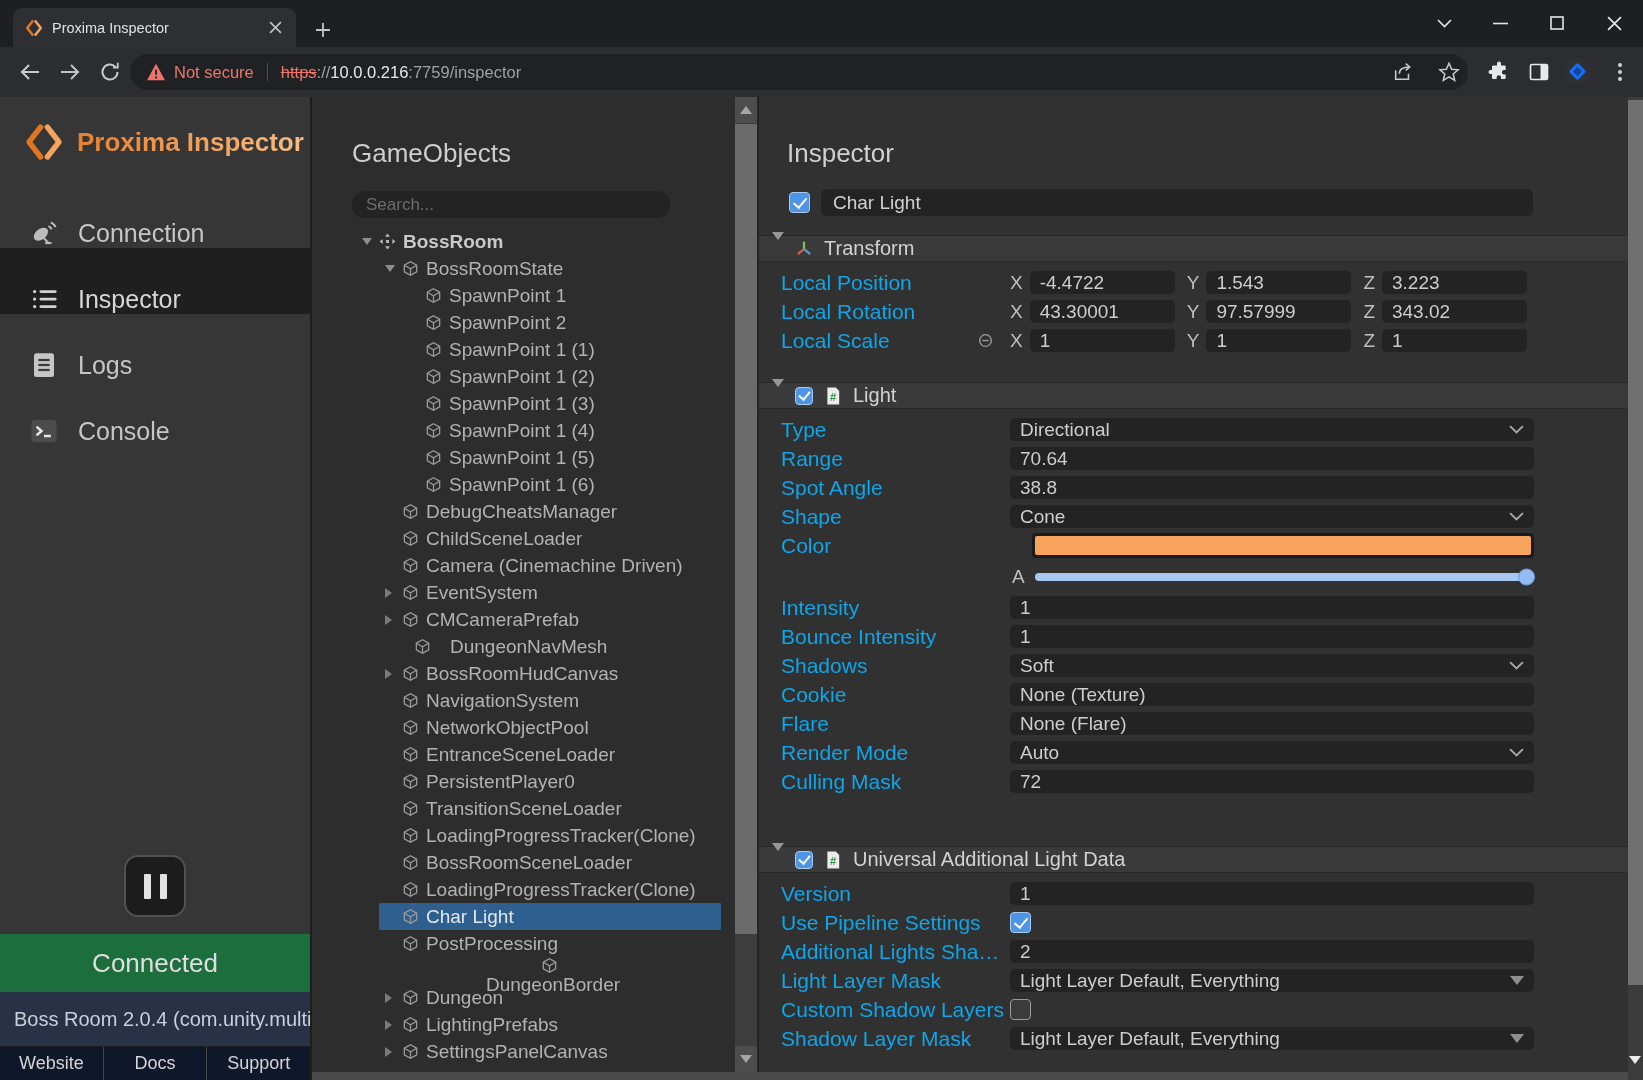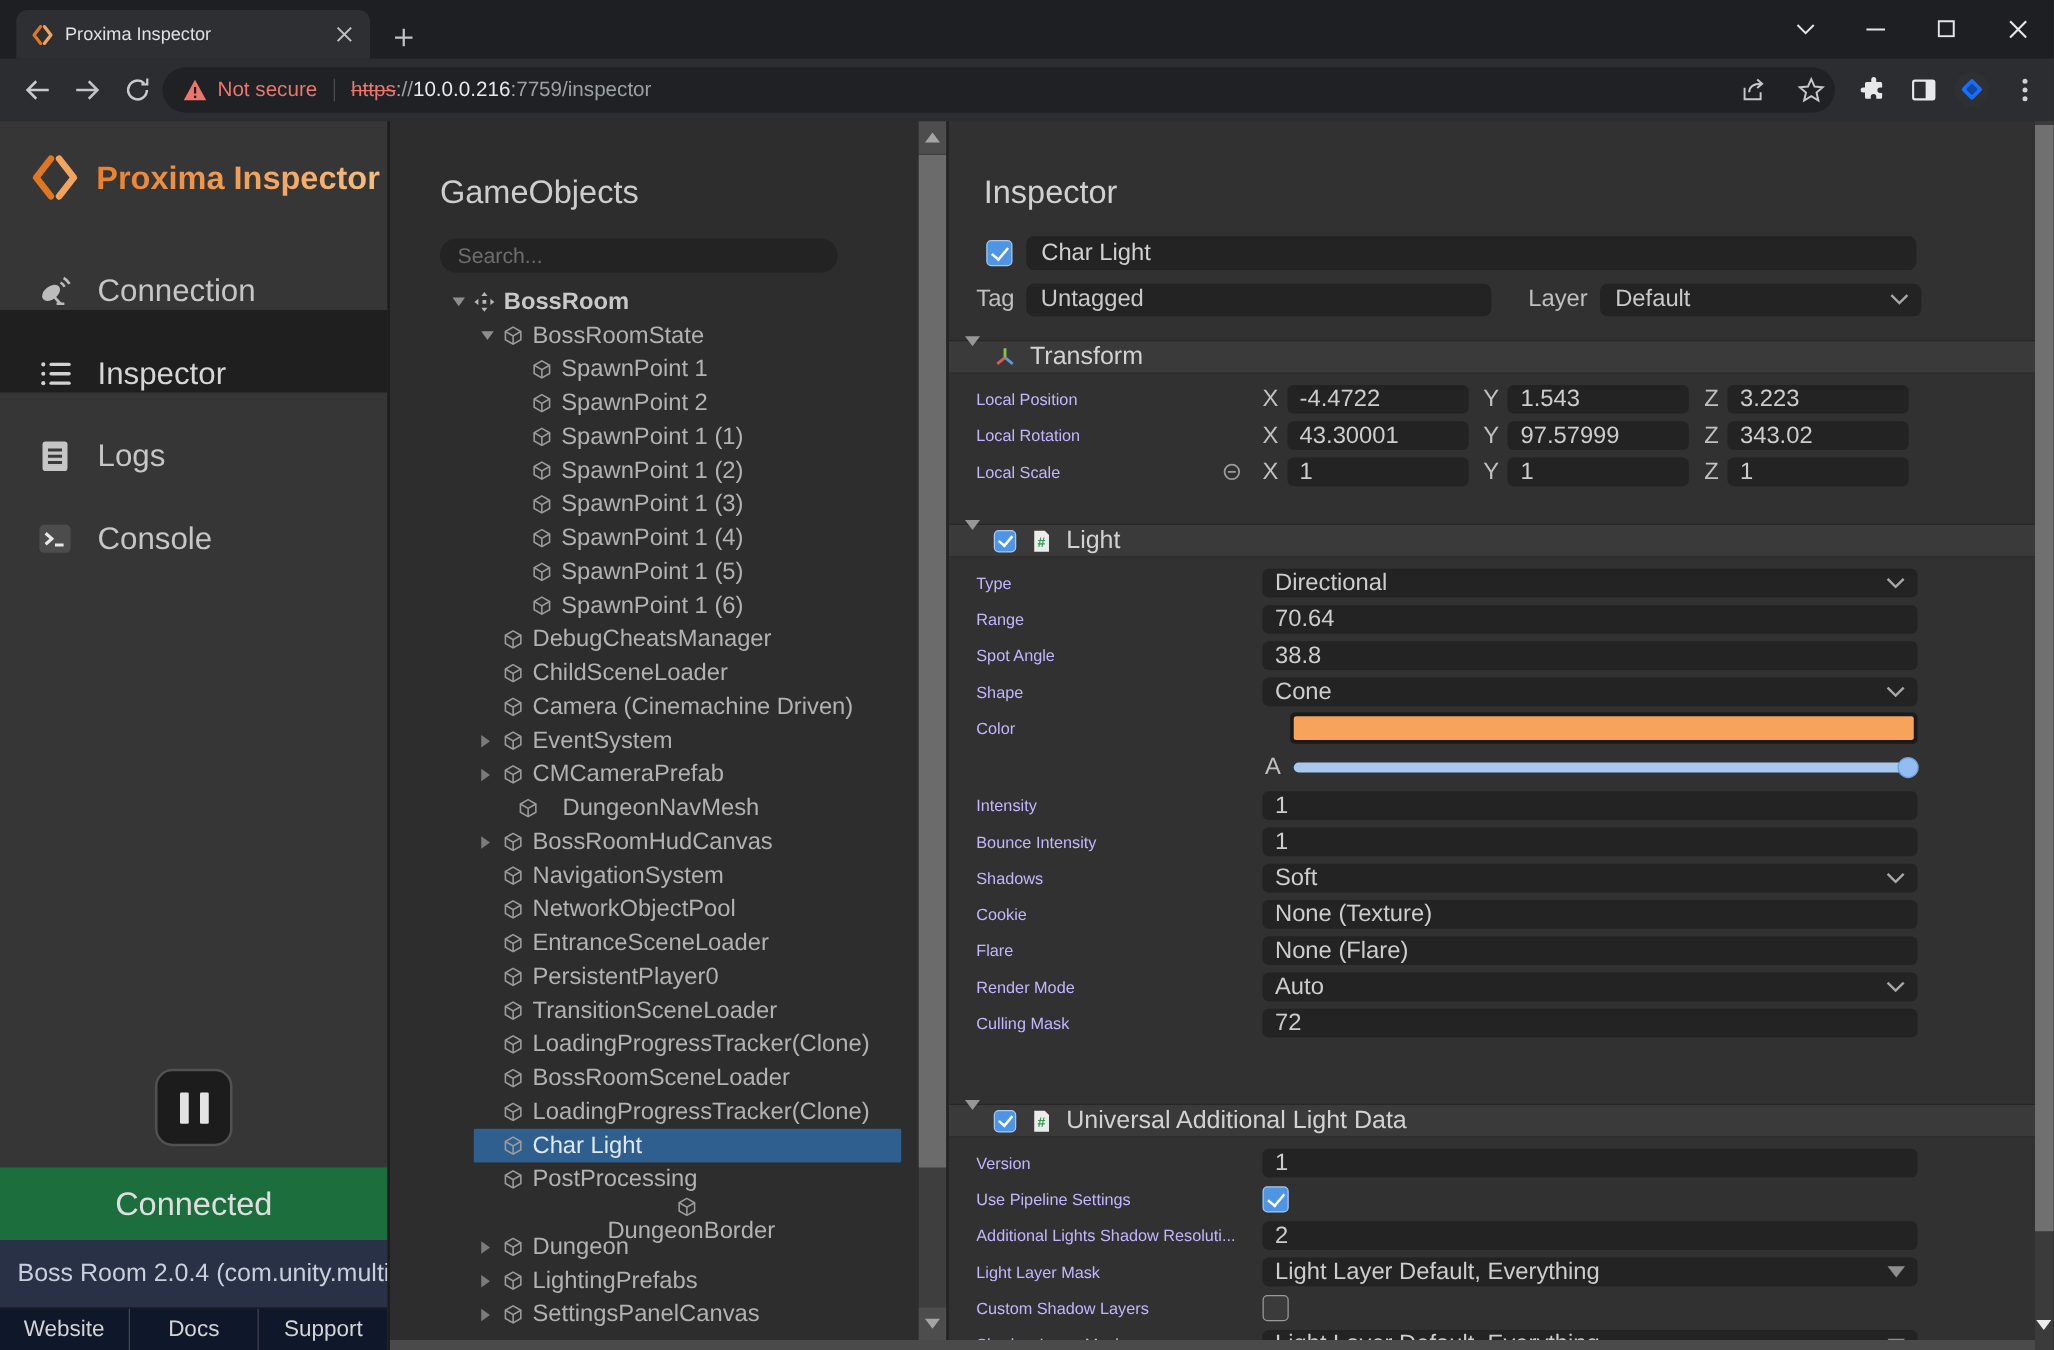--- a/index.html
+++ b/index.html
@@ -95,21 +95,21 @@
   .comp.comp-2{margin-top:42px}
   .chead{height:27px;background:#3a3a3a;border-top:1px solid #272727;border-bottom:1px solid #2a2a2a;
     display:flex;align-items:center;gap:11px;padding-left:13px}
   .harrow::after{content:'';width:0;height:0;border-left:6px solid transparent;
     border-right:6px solid transparent;border-top:8px solid #979797}
   .hicon{width:18px;height:18px}
   .htitle{font-size:20px;color:#d2d2d2}
   .cbody{padding:6px 0 8px}
   .crow{position:relative;height:29px;display:flex;align-items:center;padding-left:22px}
   .row-slider{height:33px}
-  .plabel{width:229px;flex:none;font-size:13px;color:#c4b5fd;white-space:nowrap;
+  .plabel{width:229px;flex:none;font-size:21px;color:#0ea5e9;white-space:nowrap;
     overflow:hidden;text-overflow:ellipsis;padding-right:6px}
   .pctrl{width:524px;display:flex;align-items:center}
   .field{height:23px;background:#232323;border-radius:5px;display:flex;align-items:center;
     padding:0 10px;font-size:19px;color:#cdcdcd;white-space:nowrap;overflow:hidden}
   .field.wide{flex:1}
   .chev{margin-left:auto;width:15px;height:9px;flex:none}
   .masktri{margin-left:auto;flex:none;width:0;height:0;border-left:7px solid transparent;
     border-right:7px solid transparent;border-top:9px solid #8e8e8e}
   .axl{font-size:19px;color:#c0c0c0;margin-right:7px}
   .axfield{width:145px;margin-right:12px}
@@ -696,33 +696,20 @@
   </div>
 
   <div class="insp-panel">
     <div class="insp-title">Inspector</div>
 
     <div class="objrow">
       <span class="cbox checked"></span>
       <div class="namefield">Char Light</div>
     </div>
 
-    <div class="tagrow">
-      <span class="inlbl">Tag</span>
-      <div class="tagfield">Untagged</div>
-      <span class="inlbl layerlbl">Layer</span>
-      <div class="layersel">
-        <span>Default</span>
-        <span class="chev">
-          <svg width="15" height="9" viewBox="0 0 14 8" fill="none" stroke="#a8a8a8" stroke-width="1.8">
-              <path d="M1 0.8 L7 6.8 L13 0.8"></path>
-            </svg>
-        </span>
-      </div>
-    </div>
 
     <div id="components">
         <section class="comp comp-0">
           <div class="chead">
             <span class="harrow"></span>
             <span class="hicon">
               <svg width="18" height="18" viewBox="0 0 16 16" fill="none" stroke-width="2">
                 <path d="M8 8 V1.5" stroke="#8bc34a"></path>
                 <path d="M8 8 L2.5 12.5" stroke="#e15b50"></path>
                 <path d="M8 8 L13.5 12.5" stroke="#5b9bd5"></path>

